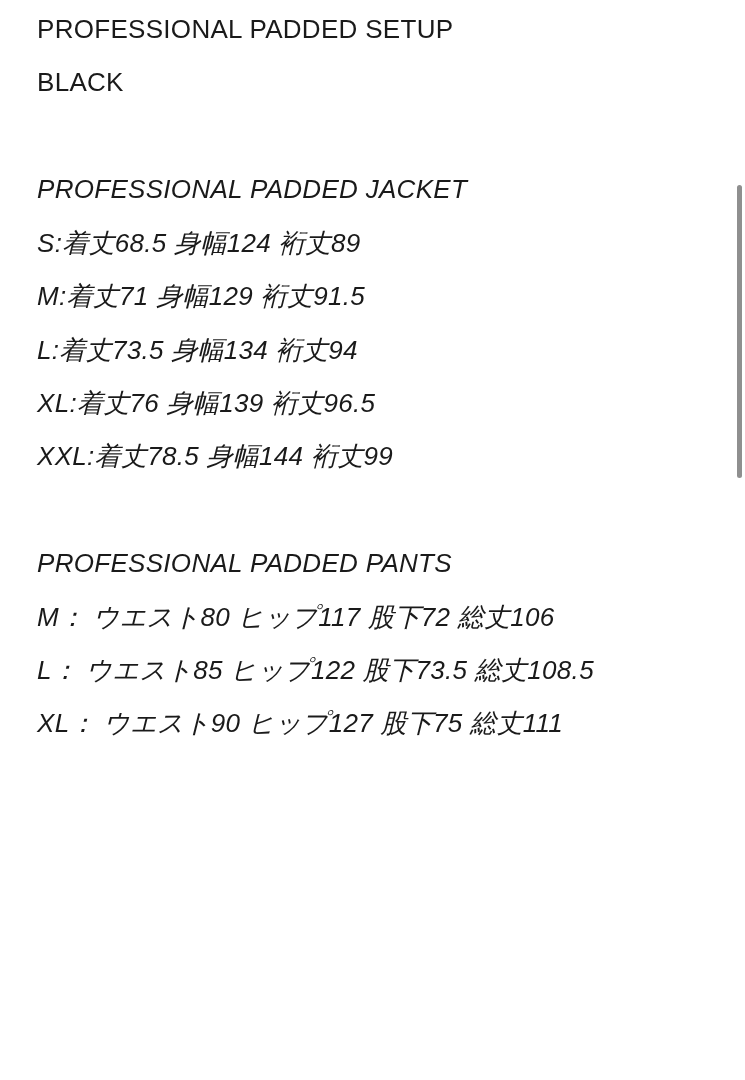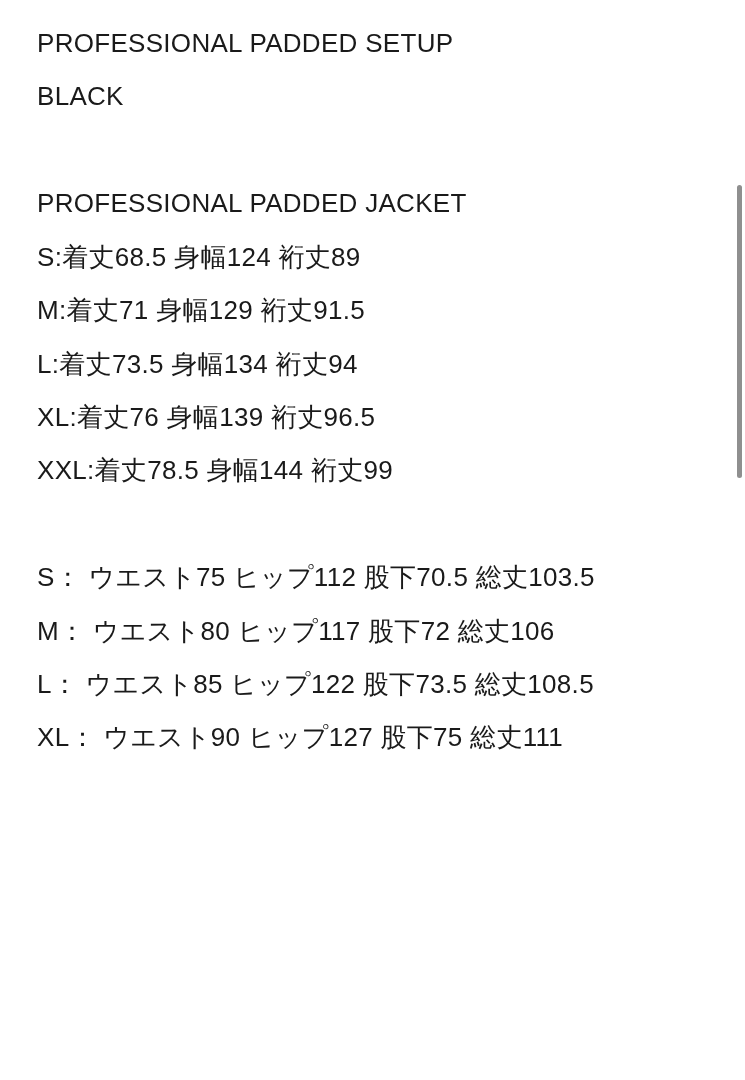--- a/index.html
+++ b/index.html
@@ -8,33 +8,34 @@
     background: #ffffff;
   }
   body {
     width: 745px;
     height: 1080px;
     position: relative;
     overflow: hidden;
     font-family: "Liberation Sans", "DejaVu Sans", sans-serif;
   }
   .content {
-    padding: 17px 60px 0 37px;
+    padding: 3px 60px 0 37px;
     color: #1a1a1a;
     font-size: 26px;
     line-height: 53.4px;
     letter-spacing: 0.3px;
     font-weight: 400;
   }
   .content p {
     margin: 0;
     white-space: nowrap;
   }
   section {
     margin-top: 53.5px;
+    font-style: italic;
   }
   .scrollbar-thumb {
     position: absolute;
     right: 3px;
     top: 185px;
     width: 5px;
     height: 293px;
     background: #8f8f8f;
     border-radius: 3px;
   }
@@ -50,21 +51,21 @@
   <section>
     <p>PROFESSIONAL PADDED JACKET</p>
     <p>S:着丈68.5 身幅124 裄丈89</p>
     <p>M:着丈71 身幅129 裄丈91.5</p>
     <p>L:着丈73.5 身幅134 裄丈94</p>
     <p>XL:着丈76 身幅139 裄丈96.5</p>
     <p>XXL:着丈78.5 身幅144 裄丈99</p>
   </section>
 
   <section>
-    <p>S： ウエスト75 ヒップ112 股下70.5 総丈103.5</p>
+    <p>PROFESSIONAL PADDED PANTS</p>
     <p>M： ウエスト80 ヒップ117 股下72 総丈106</p>
     <p>L： ウエスト85 ヒップ122 股下73.5 総丈108.5</p>
     <p>XL： ウエスト90 ヒップ127 股下75 総丈111</p>
   </section>
 
   <section>
   </section>
 
 </main>
 

